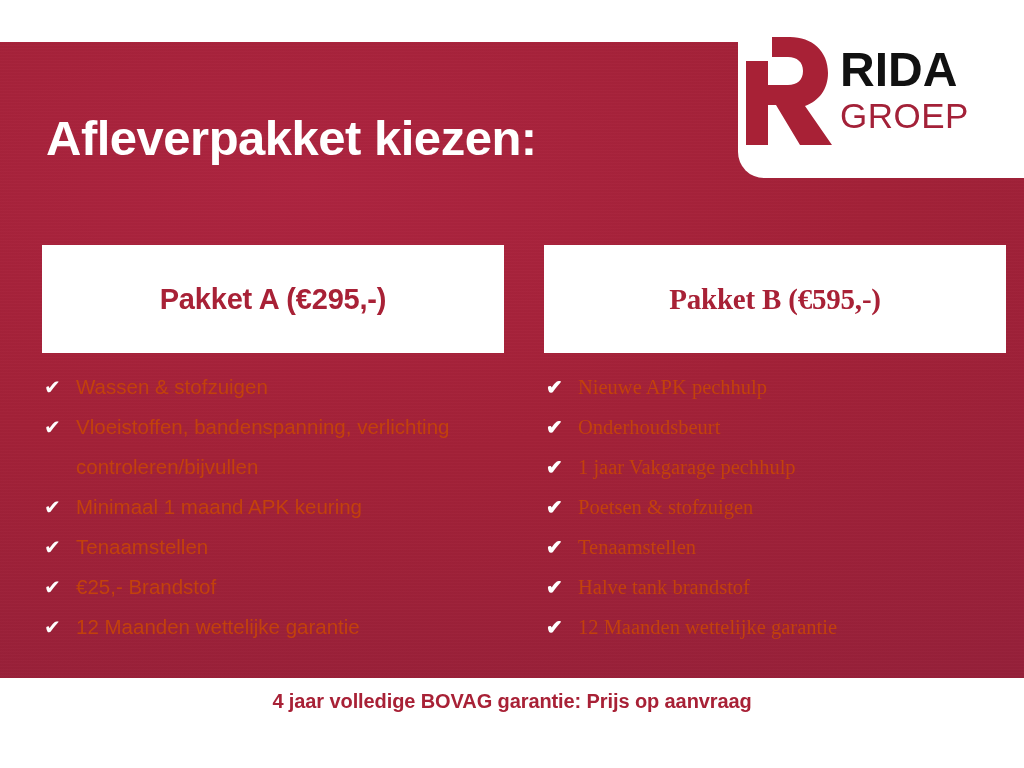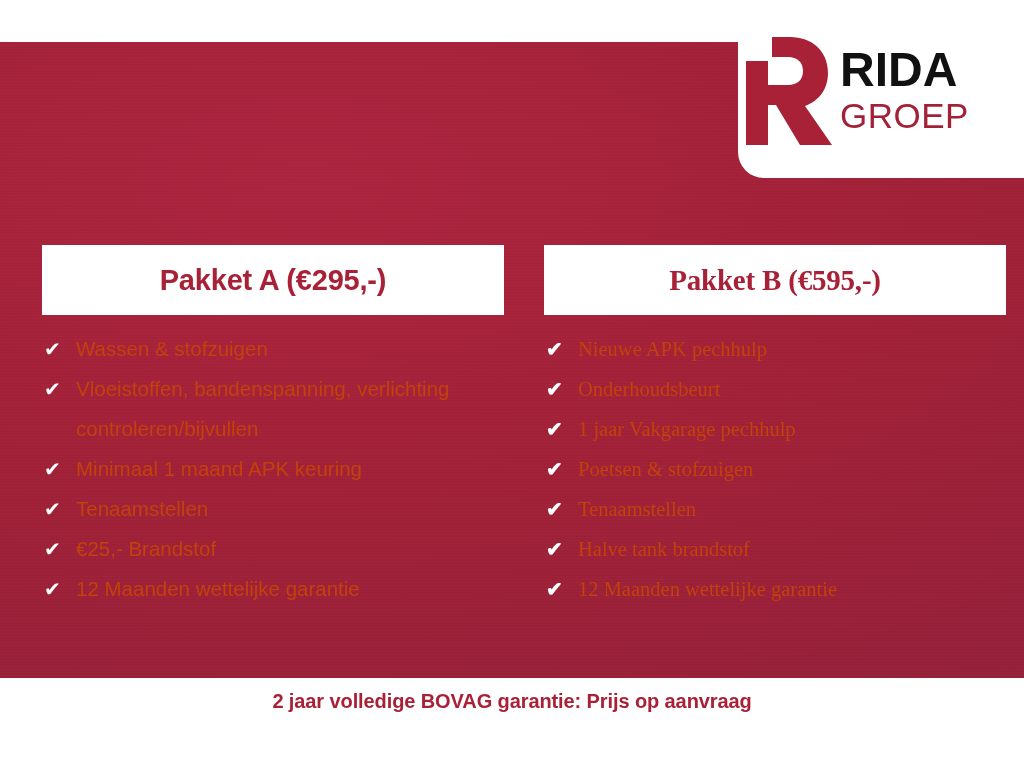--- a/index.html
+++ b/index.html
@@ -118,21 +118,21 @@
   }
   .package {
     width: 462px;
     box-sizing: border-box;
   }
   .package.left  { margin-left: 42px; }
   .package.right { margin-left: 40px; font-family: Liberation Serif, serif; }
 
   .pkg-header {
     background: #ffffff;
-    height: 70px;
+    height: 108px;
     display: flex;
     align-items: center;
     justify-content: center;
     text-align: center;
   }
   .pkg-title {
     font-size: 29px;
     font-weight: 800;
     color: #A82136;
     letter-spacing: -0.2px;
@@ -189,20 +189,21 @@
     letter-spacing: -0.1px;
   }
 </style>
 </head>
 <body>
 
 <div class="slide">
 
   <div class="red-panel"></div>
 
+  <h1 class="heading">Afleverpakket kiezen:</h1>
 
   <div class="logo-panel">
     <div class="logo-mark">
       <svg viewBox="0 0 96 112" xmlns="http://www.w3.org/2000/svg" aria-hidden="true">
         <path d="M8 2 H52 C74 2 90 16 90 38 C90 54 81 66 67 71 L94 110 H62 L38 70 H30 V110 H8 Z
                  M30 22 V50 H50 C59 50 65 45 65 36 C65 27 59 22 50 22 Z" fill="#A82136"></path>
         <path d="M8 2 H34 V26 H8 Z" fill="#ffffff"></path>
       </svg>
     </div>
     <div class="logo-words">
@@ -277,16 +278,16 @@
         <li class="pkg-item">
           <span class="check-icon">✔</span>
           <span class="item-text">12 Maanden wettelijke garantie</span>
         </li>
       </ul>
     </div>
 
   </div>
 
   <div class="footer">
-    <div class="footer-text">2 jaar volledige BOVAG garantie: Prijs op aanvraag</div>
+    <div class="footer-text">4 jaar volledige BOVAG garantie: Prijs op aanvraag</div>
   </div>
 
 </div>
 
 </body></html>

